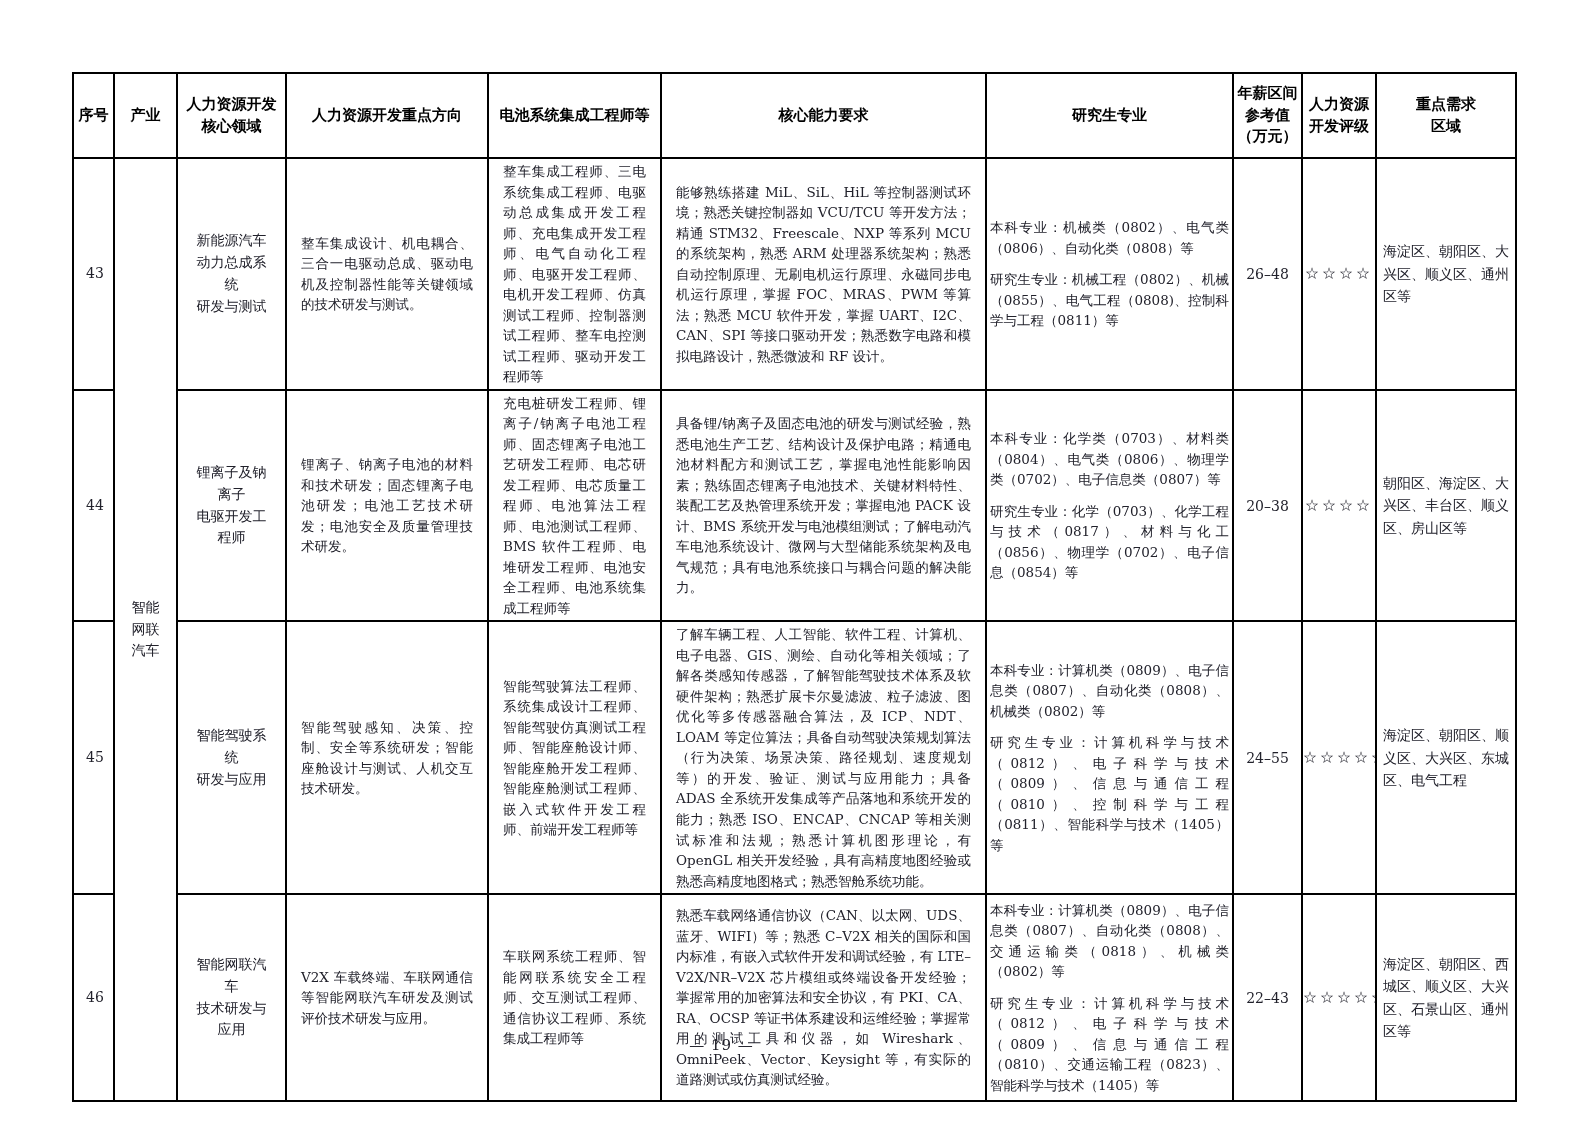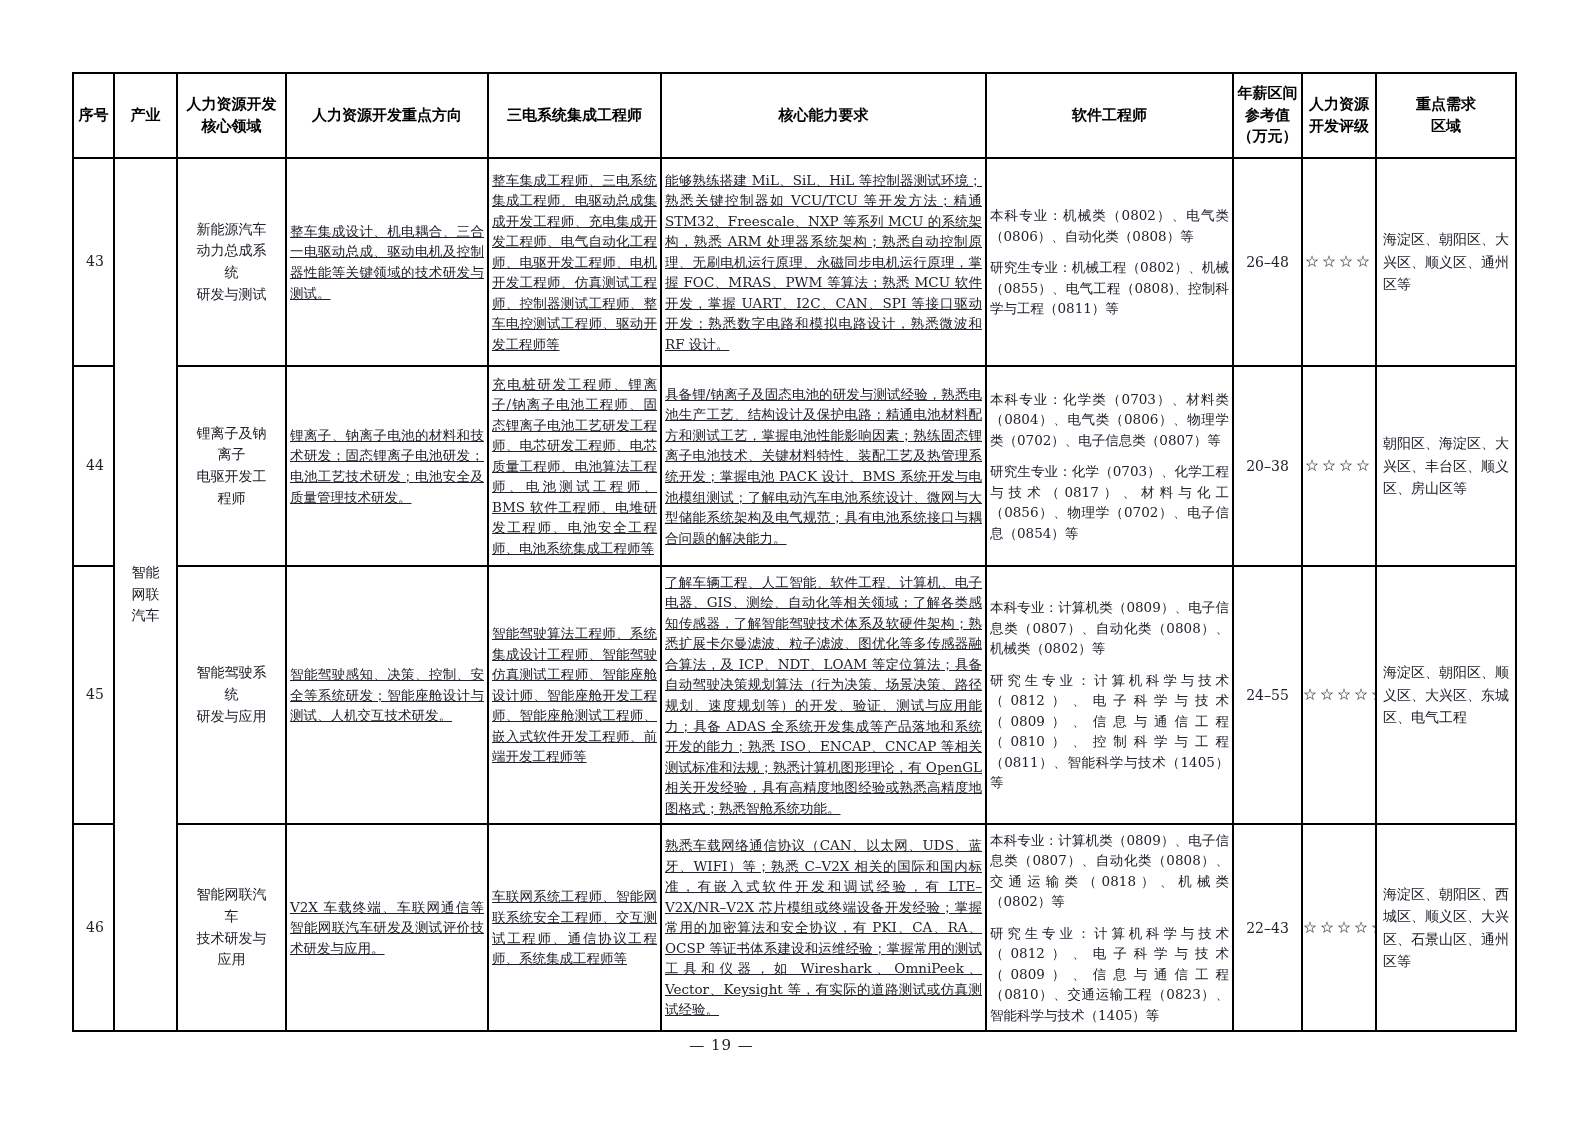--- a/index.html
+++ b/index.html
@@ -36,22 +36,21 @@
     text-align: center;
     font-size: 14px;
     line-height: 1.55;
     white-space: pre-line;
     padding: 12px;
   }
   td.c-just {
     text-align: justify;
     font-size: 13.5px;
     line-height: 1.52;
-    padding: 2px 3px;
-    text-decoration: underline;
+    padding: 2px 14px;
   }
   td.c-bg { padding: 2px 3px; }
   td.c-bg .para {
     text-align: justify;
     font-size: 13.5px;
     line-height: 1.52;
   }
   td.c-bg .para + .para { margin-top: 11px; }
   td.c-salary { text-align: center; font-size: 14px; margin-left: 26px; }
   td.c-rating { text-align: center; font-size: 14px; letter-spacing: 3px; white-space: nowrap; }
@@ -95,23 +94,23 @@
       <col style="width:140px">
     </colgroup>
 
     <tbody>
         <tr class="hrow">
       <th class="hcell">序号</th>
       <th class="hcell">产业</th>
       <th class="hcell">人力资源开发
 核心领域</th>
       <th class="hcell">人力资源开发重点方向</th>
-      <th class="hcell">三电系统集成工程师</th>
+      <th class="hcell">电池系统集成工程师等</th>
       <th class="hcell">核心能力要求</th>
-      <th class="hcell">软件工程师</th>
+      <th class="hcell">研究生专业</th>
       <th class="hcell">年薪区间
 参考值
 （万元）</th>
       <th class="hcell">人力资源
 开发评级</th>
       <th class="hcell">重点需求
 区域</th>
     </tr>
 
     <tr class="r43">

